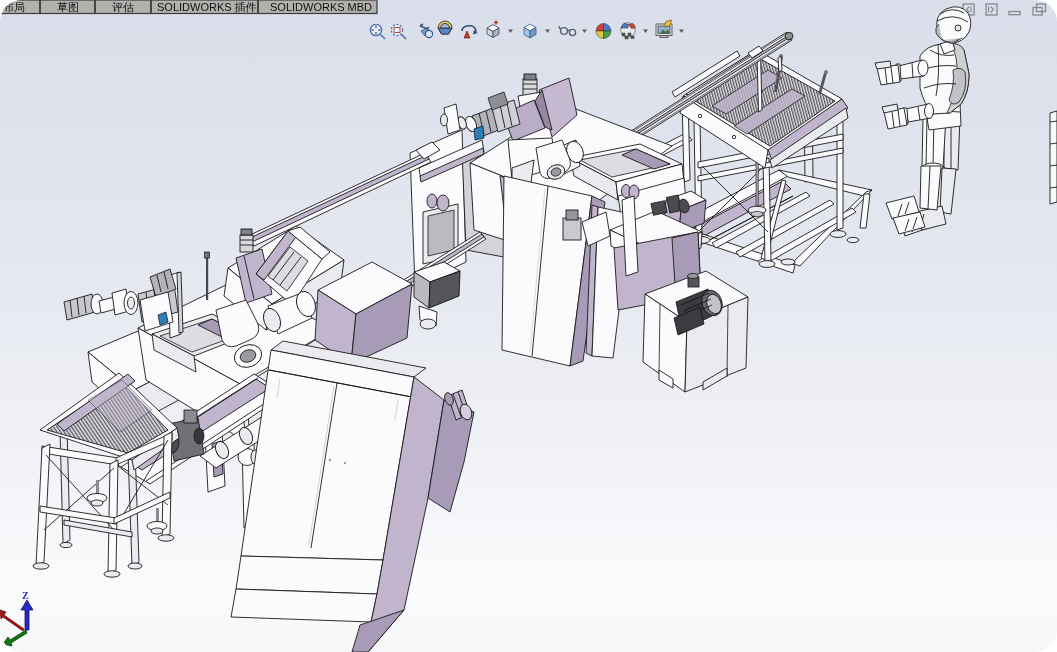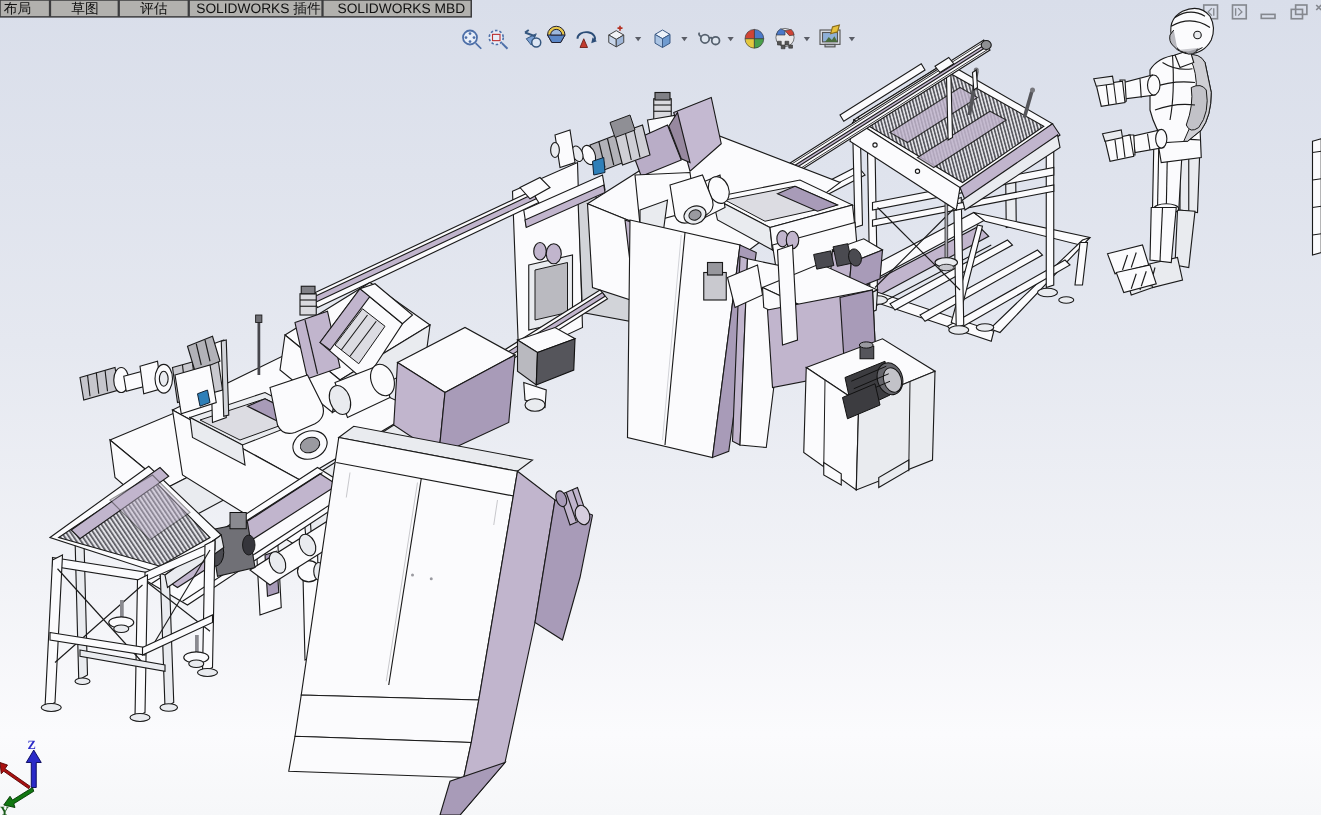--- a/index.html
+++ b/index.html
@@ -1,16 +1,16 @@
 <!DOCTYPE html>
 <html><head>
 <meta charset="utf-8">
 <style>
   html,body{margin:0;padding:0;background:#fff;}
-  #app{position:relative;width:1057px;height:652px;overflow:hidden;font-family:"Liberation Sans",sans-serif;}
+  #app{position:relative;width:1057px;height:652px;overflow:hidden;font-family:"Liberation Sans",sans-serif;border-radius:22px;}
   svg{display:block}
   .w{fill:#fbfbfd;stroke:#1a1a1a;stroke-width:0.9}
   .s{fill:#e9ebef;stroke:#1a1a1a;stroke-width:0.9}
   .g{fill:#d2d4d9;stroke:#1a1a1a;stroke-width:0.9}
   .l{fill:#c1b5cd;stroke:#1a1a1a;stroke-width:0.9}
   .ll{fill:#d6cede;stroke:#1a1a1a;stroke-width:0.9}
   .dl{fill:#a89bb8;stroke:#1a1a1a;stroke-width:0.9}
   .ddl{fill:#97889f;stroke:#1a1a1a;stroke-width:0.9}
   .ln{fill:none;stroke:#1a1a1a;stroke-width:0.9}
   .dk{fill:#3c3c40;stroke:#111;stroke-width:0.8}

